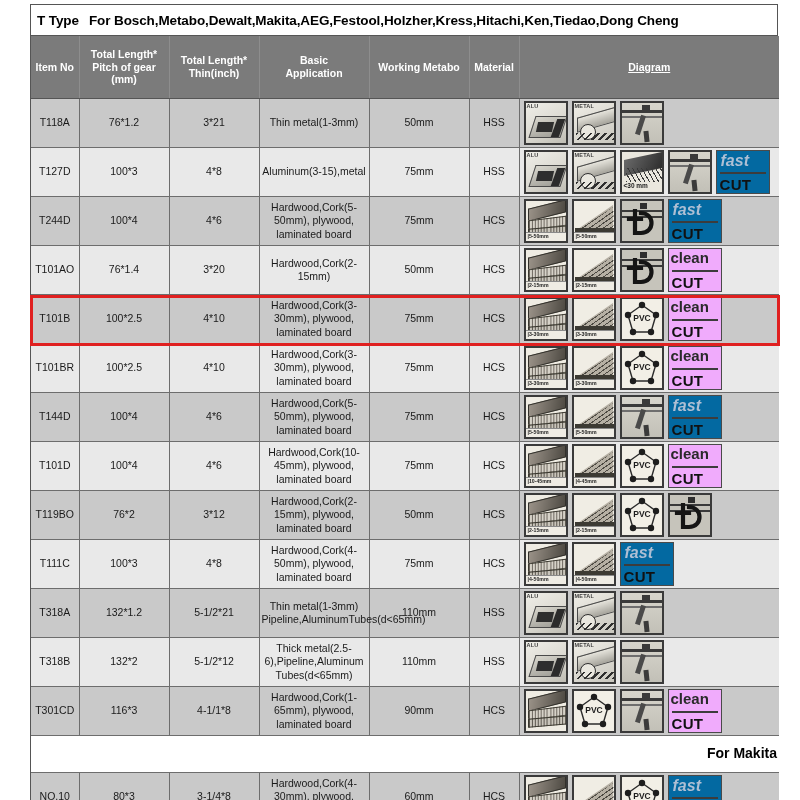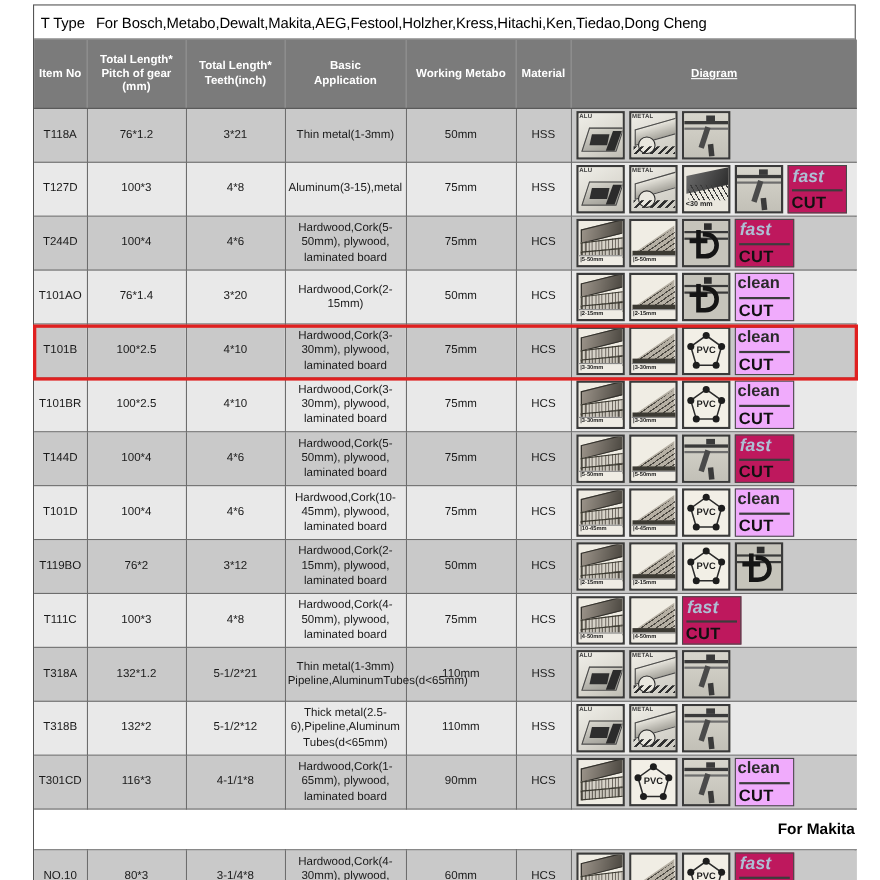--- a/index.html
+++ b/index.html
@@ -15,21 +15,21 @@
     border:1px solid #555;
     box-sizing:border-box;
     background:#fff;
   }
   
   .title-row{
     height:30px;
     border-bottom:1px solid #555;
     display:flex;align-items:center;
     padding-left:6px;
-    font-size:13.5px;font-weight:normal;color:#000;
+    font-size:13.5px;font-weight:bold;color:#000;
     letter-spacing:-0.1px;white-space:nowrap;
   }
   .title-row .tt{margin-right:10px;}
 
   
   table{
     border-collapse:collapse;
     width:100%;
     table-layout:fixed;
   }
@@ -188,21 +188,21 @@
     line-height:1;
   }
   .badge.fast .w1{
     color:#aebfd4;font-style:italic;font-size:16px;left:4px;top:2px;
   }
   .badge .rule{position:absolute;left:3px;top:21px;width:46px;height:2px;background:#3c3c3c;}
   .badge .w2{
     position:absolute;left:3px;bottom:1px;
     font-size:15px;font-weight:bold;color:#111;letter-spacing:0.3px;line-height:1;
   }
-  .badge.fast{background:#be185d;}
+  .badge.fast{background:#0369a1;}
   .badge.fast .w2{color:#111;}
   
   .hook-bg{position:absolute;inset:0;background:#c6c4bb;}
   .hook-l1{position:absolute;left:0;top:9px;width:100%;height:2px;background:#3a3a3a;}
   .hook-l2{position:absolute;left:0;top:15px;width:100%;height:2px;background:#3a3a3a;}
   .hook-nub{position:absolute;left:18px;top:2px;width:7px;height:6px;background:#2d2d2d;}
   .hook-svg{position:absolute;left:3px;top:8px;}
 </style>
 </head>
 <body>
@@ -229,21 +229,21 @@
         <th>
           <div>Item No</div>
         </th>
         <th>
           <div>Total Length*</div>
           <div>Pitch of gear</div>
           <div>(mm)</div>
         </th>
         <th>
           <div>Total Length*</div>
-          <div>Teeth(inch)</div>
+          <div>Thin(inch)</div>
         </th>
         <th>
           <div>Basic</div>
           <div>Application</div>
         </th>
         <th>
           <div>Working Metabo</div>
         </th>
         <th>
           <div>Material</div>

